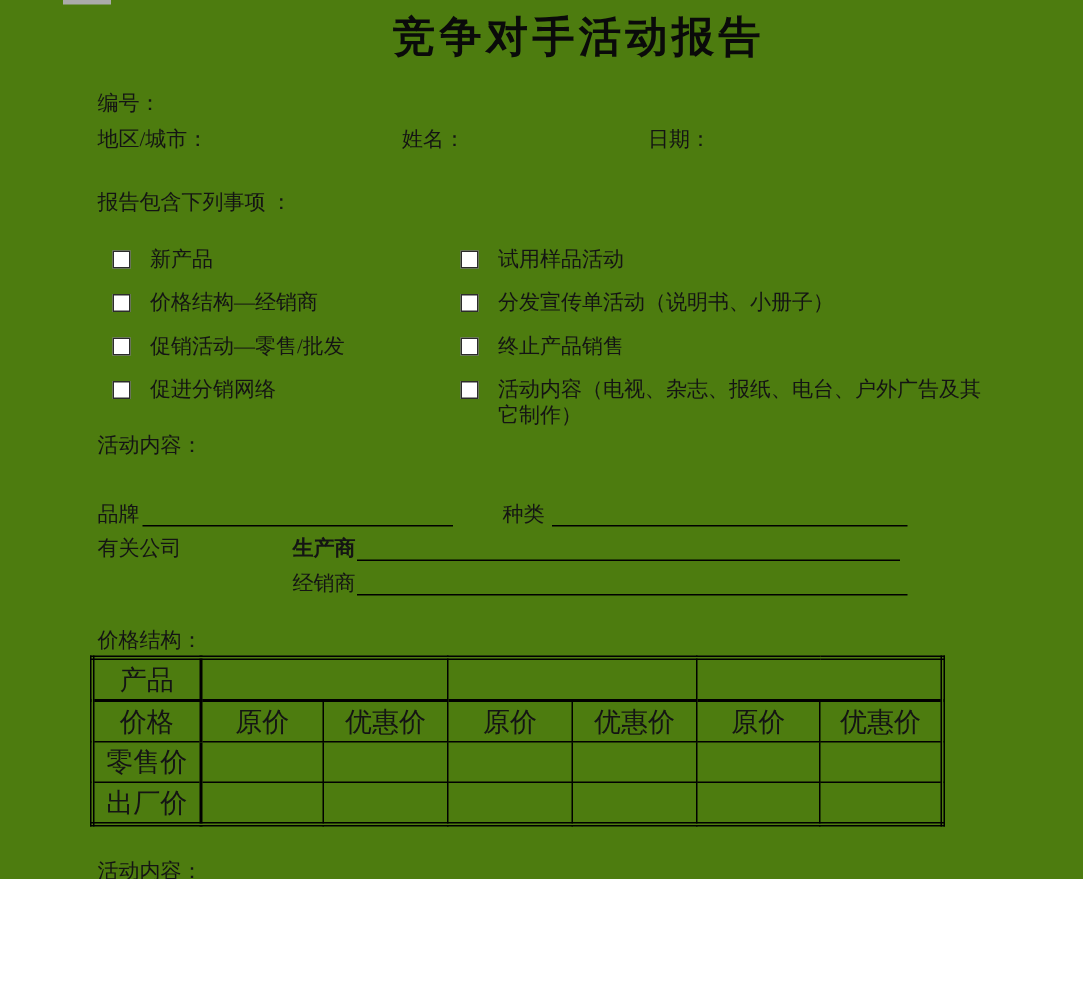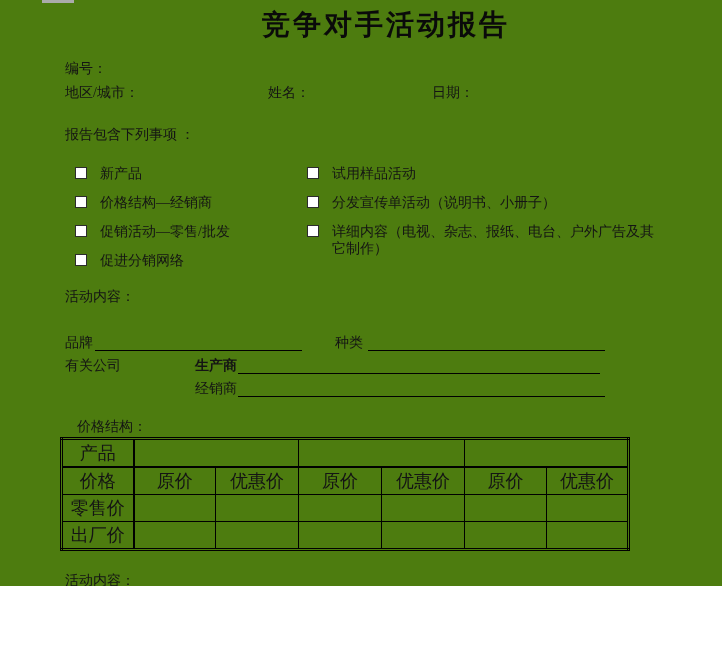--- a/index.html
+++ b/index.html
@@ -103,40 +103,44 @@
     <div class="check-row">
       <span class="checkbox"></span>
       <span class="check-label">试用样品活动</span>
     </div>
     <div class="check-row">
       <span class="checkbox"></span>
       <span class="check-label">分发宣传单活动（说明书、小册子）</span>
     </div>
     <div class="check-row">
       <span class="checkbox"></span>
-      <span class="check-label">详细内容（电视、杂志、报纸、电台、户外广告及其它制作）</span>
+      <span class="check-label">终止产品销售</span>
+    </div>
+    <div class="check-row">
+      <span class="checkbox"></span>
+      <span class="check-label">活动内容（电视、杂志、报纸、电台、户外广告及其它制作）</span>
     </div>
   </div>
 
   <div class="abs label" style="left:65px; top:288px;">活动内容：</div>
 
   <div class="abs label" style="left:65px; top:334px;">品牌</div>
   <div class="fill-line" style="left:95px; top:334px; width:207px;"></div>
 
   <div class="abs label" style="left:335px; top:334px;">种类</div>
   <div class="fill-line" style="left:368px; top:334px; width:237px;"></div>
 
   <div class="abs label" style="left:65px; top:357px;">有关公司</div>
   <div class="abs label" style="left:195px; top:357px;font-weight:bold;">生产商</div>
   <div class="fill-line" style="left:238px; top:357px; width:362px;"></div>
 
   <div class="abs label" style="left:195px; top:380px;">经销商</div>
   <div class="fill-line" style="left:238px; top:380px; width:367px;"></div>
 
-  <div class="abs label" style="left:65px; top:418px;margin-left:12px;">价格结构：</div>
+  <div class="abs label" style="left:65px; top:418px;">价格结构：</div>
 
   <table class="price-table">
     <colgroup>
       <col style="width:72px;">
         <col style="width:82px;">
         <col style="width:83px;">
       <col style="width:83px;">
         <col style="width:83px;">
         <col style="width:82px;">
         <col style="width:82px;">

